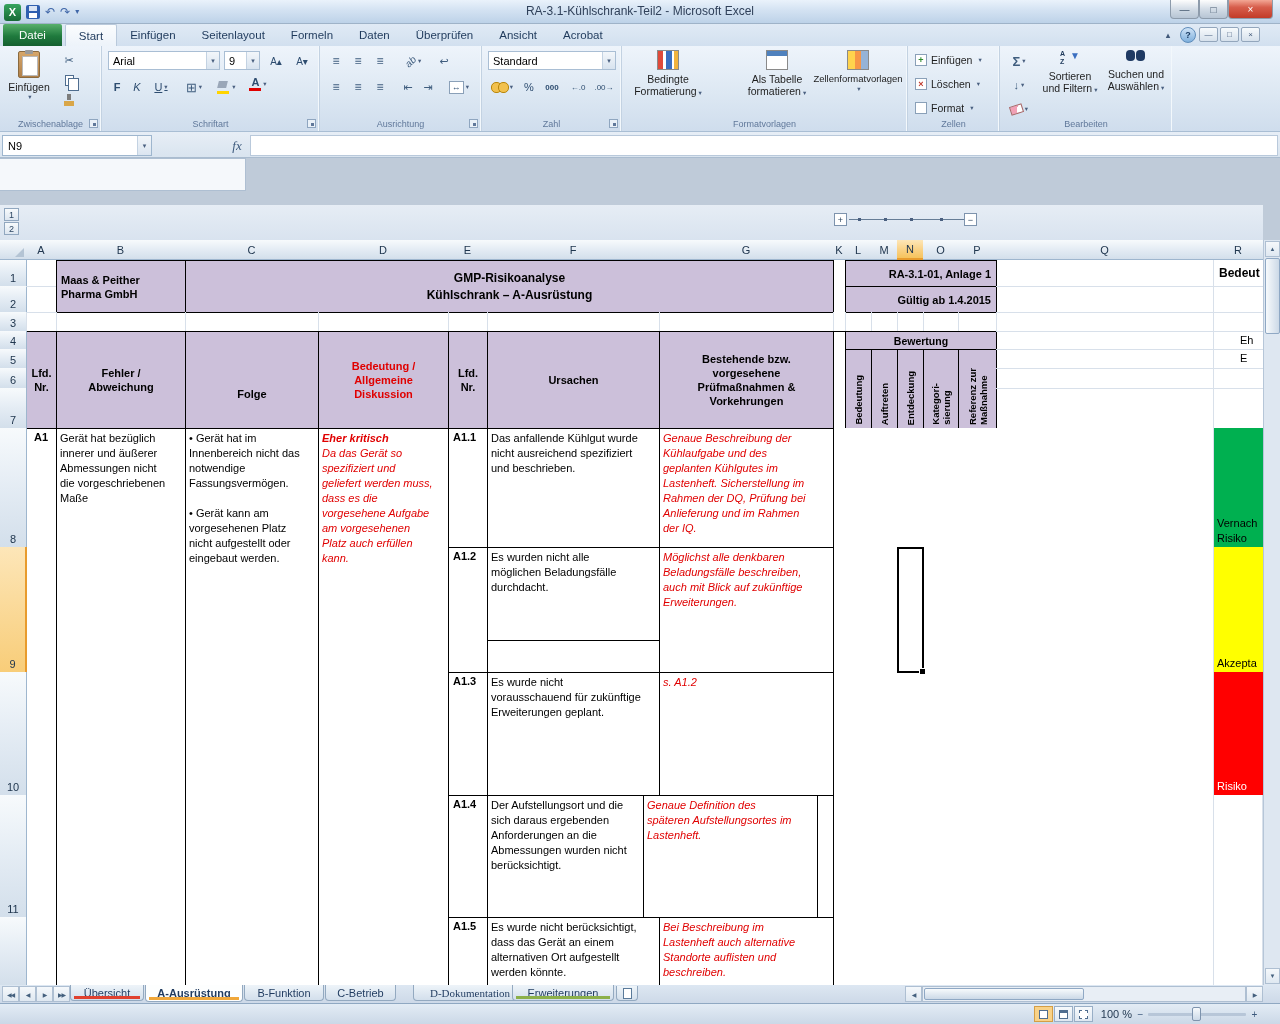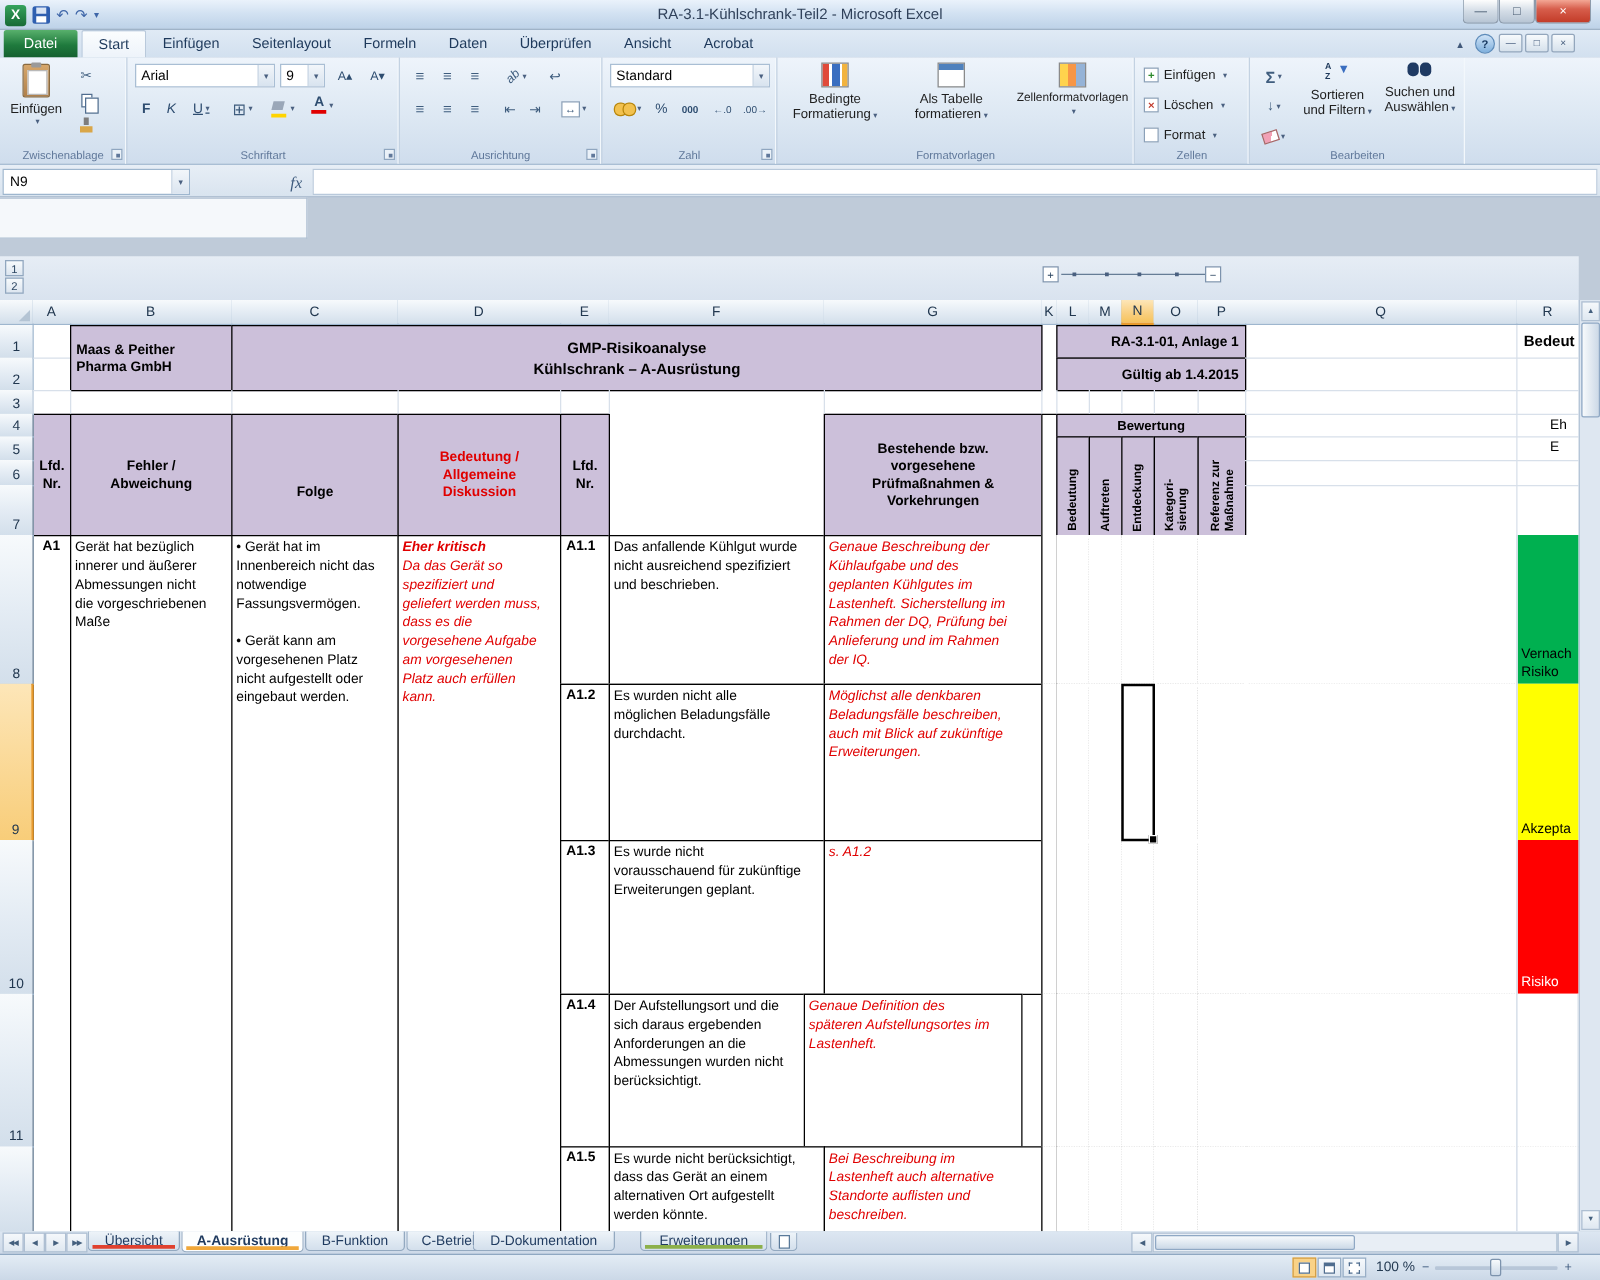--- a/index.html
+++ b/index.html
@@ -301,21 +301,21 @@
       <div class="glabel">Zahl</div>
       <div class="launcher"></div>
     </div>
 
     <div class="rgroup" style="width:286px">
       <div class="bigv" style="left:2px;width:88px">
         <div class="stic" id="ic-cond"></div>
         <span class="bl">Bedingte</span>
         <span class="bl"><span>Formatierung</span><span class="dd">▾</span></span>
       </div>
-      <div class="bigv" style="left:92px;width:94px">
+      <div class="bigv" style="left:108px;width:94px">
         <div class="stic" id="ic-table"></div>
         <span class="bl">Als Tabelle</span>
         <span class="bl"><span>formatieren</span><span class="dd">▾</span></span>
       </div>
       <div class="bigv" style="left:188px;width:96px">
         <div class="stic" id="ic-styles"></div>
         <span class="bl" style="font-size:9.5px">Zellenformatvorlagen</span>
         <span class="dd">▾</span>
       </div>
       <div class="glabel">Formatvorlagen</div>
@@ -423,20 +423,23 @@
         <span class="bold pre hsm">Folge</span>
       </div>
     <div class="cell lav cflex" style="left:318px;top:91px;width:131px;height:98px">
         <span class="bold pre hsm red">Bedeutung /
 Allgemeine
 Diskussion</span>
       </div>
     <div class="cell lav cflex" style="left:448px;top:91px;width:40px;height:98px">
         <span class="bold pre hsm">Lfd.
 Nr.</span>
+      </div>
+    <div class="cell lav cflex" style="left:487px;top:91px;width:173px;height:98px">
+        <span class="bold pre hsm">Ursachen</span>
       </div>
     <div class="cell lav cflex" style="left:659px;top:91px;width:175px;height:98px">
         <span class="bold pre hsm">Bestehende bzw.
 vorgesehene
 Prüfmaßnahmen &amp;
 Vorkehrungen</span>
       </div>
     <div class="cell" style="left:833px;top:91px;width:13px;height:98px"></div>
     <div class="cell lav cflex" style="left:845px;top:91px;width:152px;height:19px">
         <span class="bold" style="font-size:10.5px">Bewertung</span>
@@ -510,21 +513,21 @@
 geplanten Kühlgutes im
 Lastenheft. Sicherstellung im
 Rahmen der DQ, Prüfung bei
 Anlieferung und im Rahmen
 der IQ.</span>
       </div>
 
     <div class="cell" style="left:448px;top:307px;width:40px;height:126px">
         <span class="code">A1.2</span>
       </div>
-    <div class="cell" style="left:487px;top:307px;width:173px;height:126px">
+    <div class="cell" style="left:487px;top:307px;width:173px;height:94px">
         <span class="body pre">Es wurden nicht alle
 möglichen Beladungsfälle
 durchdacht.</span>
       </div>
     <div class="cell" style="left:659px;top:307px;width:175px;height:126px">
         <span class="body pre red ital">Möglichst alle denkbaren
 Beladungsfälle beschreiben,
 auch mit Blick auf zukünftige
 Erweiterungen.</span>
       </div>
@@ -687,21 +690,21 @@
         <div class="stab active" style="left: 145px; width: 98px;">
           <span>A-Ausrüstung</span>
           <div class="tabstrip" style="background: rgb(240, 167, 58);"></div>
         </div>
         <div class="stab" style="left: 244px; width: 80px;">
           <span>B-Funktion</span>
         </div>
         <div class="stab" style="left: 325px; width: 71px;">
           <span>C-Betrieb</span>
         </div>
-        <div class="stab" style="left: 378px; width: 114px;">
+        <div class="stab" style="left: 413px; width: 114px; font-family: Liberation Serif, serif;">
           <span>D-Dokumentation</span>
         </div>
         <div class="stab" style="left: 512px; width: 102px;">
           <span>Erweiterungen</span>
           <div class="tabstrip" style="background: rgb(140, 176, 74);"></div>
         </div>
       </div>
     <div id="instab">
         <span class="sheetic"></span>
       </div>

